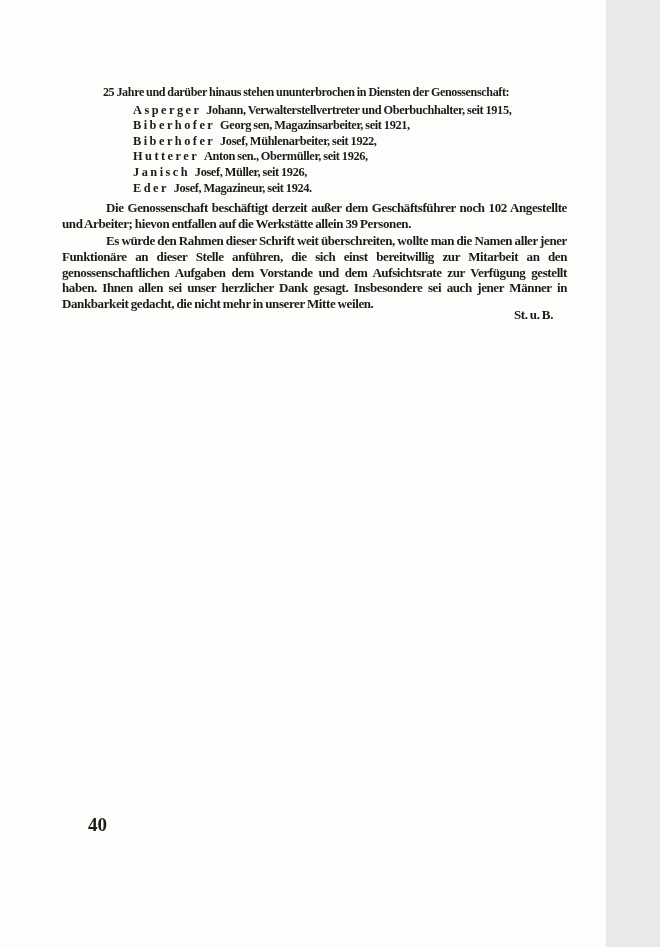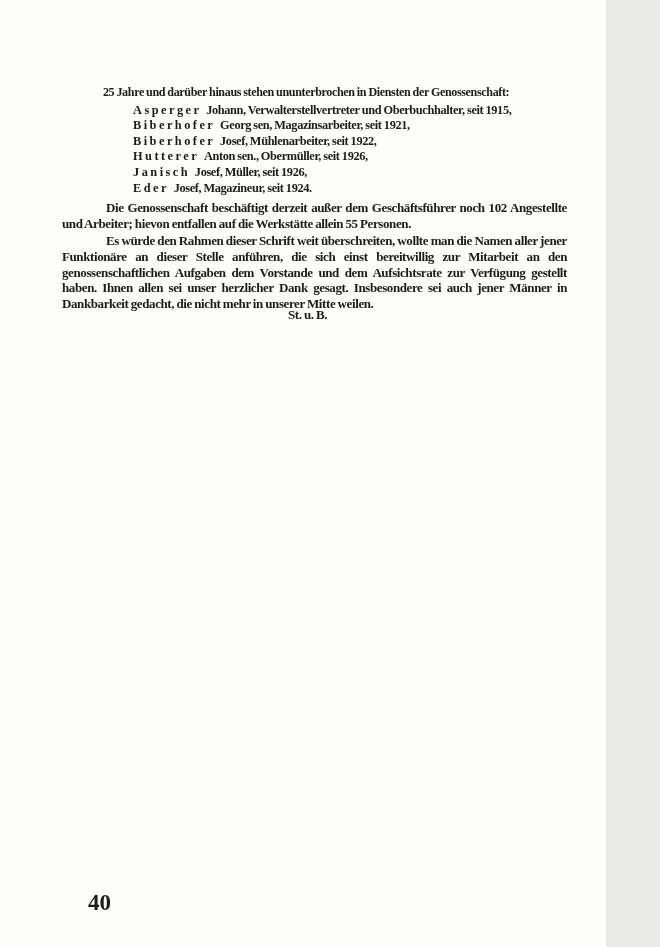--- a/index.html
+++ b/index.html
@@ -50,28 +50,28 @@
     letter-spacing: 2.6px;
     margin-right: 5px;
   }
   .para {
     margin: 2px 0 0 0;
     text-indent: 44px;
     text-align: justify;
   }
   .signature {
     margin: -4px 0 0 0;
-    text-align: center;
+    text-align: right;
     padding-right: 14px;
   }
   .page-number {
     position: absolute;
     left: 88px;
-    top: 890px;
-    font-size: 23px;
+    top: 814px;
+    font-size: 19px;
     letter-spacing: 0;
     font-weight: 700;
   }
 </style>
 </head>
 <body>
 
 <div class="page">
   <div class="text-block">
 
@@ -91,21 +91,21 @@
         <span class="surname">Hutterer</span><span>Anton sen., Obermüller, seit 1926,</span>
       </li>
       <li>
         <span class="surname">Janisch</span><span>Josef, Müller, seit 1926,</span>
       </li>
       <li>
         <span class="surname">Eder</span><span>Josef, Magazineur, seit 1924.</span>
       </li>
     </ul>
 
-    <p class="para">Die Genossenschaft beschäftigt derzeit außer dem Geschäftsführer noch 102 Angestellte und Arbeiter; hievon entfallen auf die Werkstätte allein 55 Personen.</p>
+    <p class="para">Die Genossenschaft beschäftigt derzeit außer dem Geschäftsführer noch 102 Angestellte und Arbeiter; hievon entfallen auf die Werkstätte allein 39 Personen.</p>
 
     <p class="para">Es würde den Rahmen dieser Schrift weit überschreiten, wollte man die Namen aller jener Funktionäre an dieser Stelle anführen, die sich einst bereitwillig zur Mitarbeit an den genossenschaftlichen Aufgaben dem Vorstande und dem Aufsichtsrate zur Verfügung gestellt haben. Ihnen allen sei unser herzlicher Dank gesagt. Insbesondere sei auch jener Männer in Dankbarkeit gedacht, die nicht mehr in unserer Mitte weilen.</p>
 
 
     <p class="signature">St. u. B.</p>
   </div>
 
   <div class="page-number">40</div>
 </div>
 

